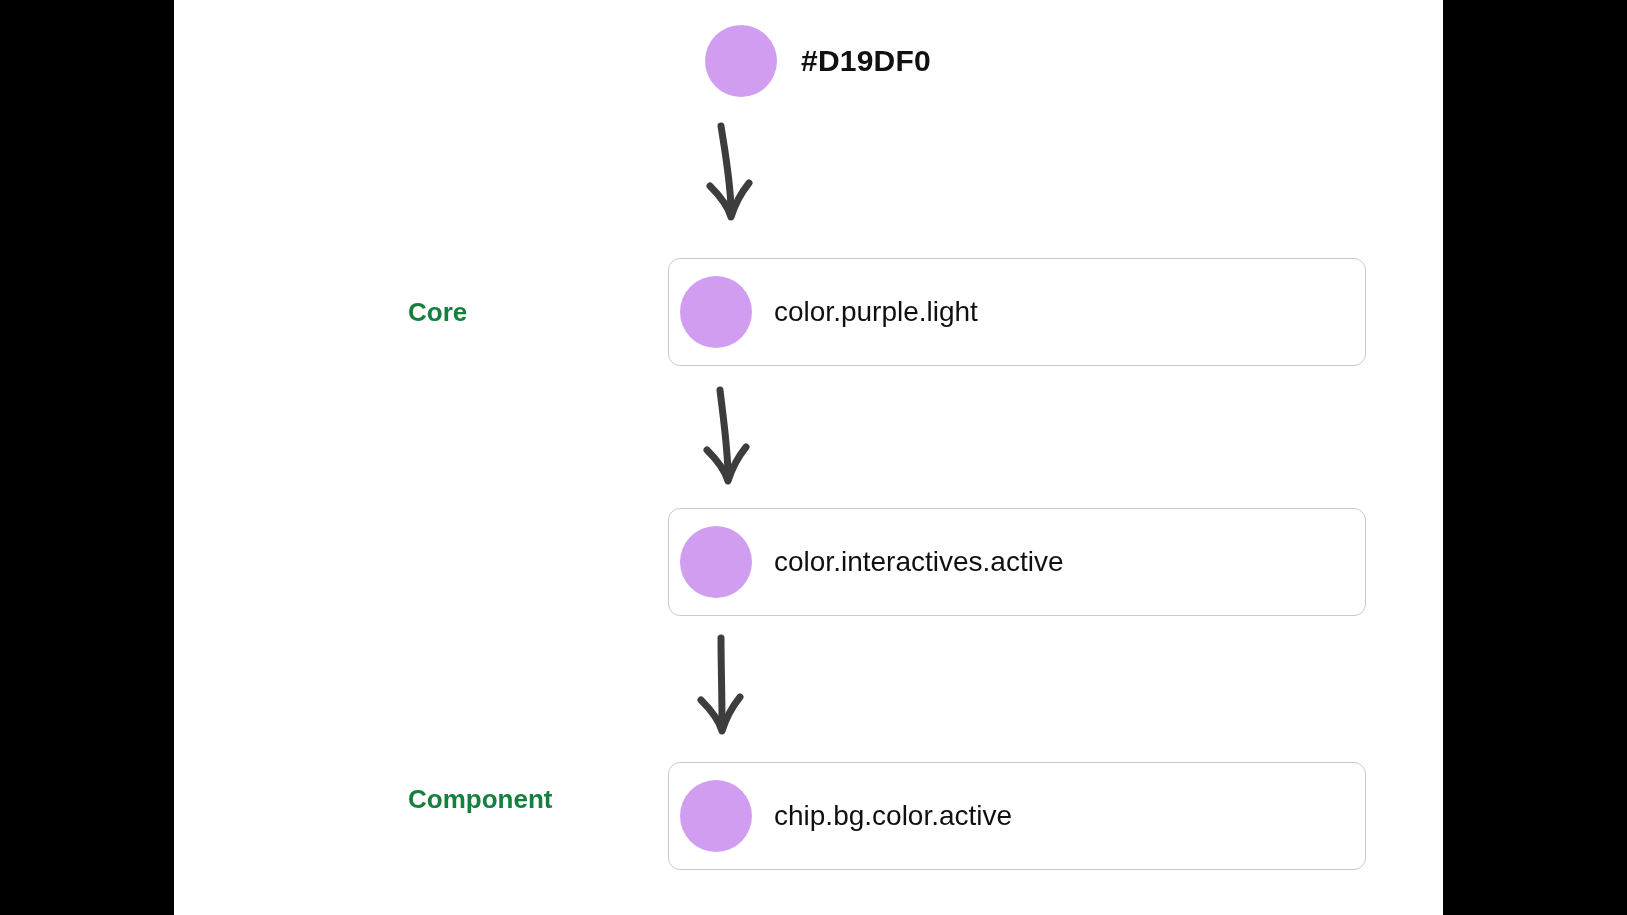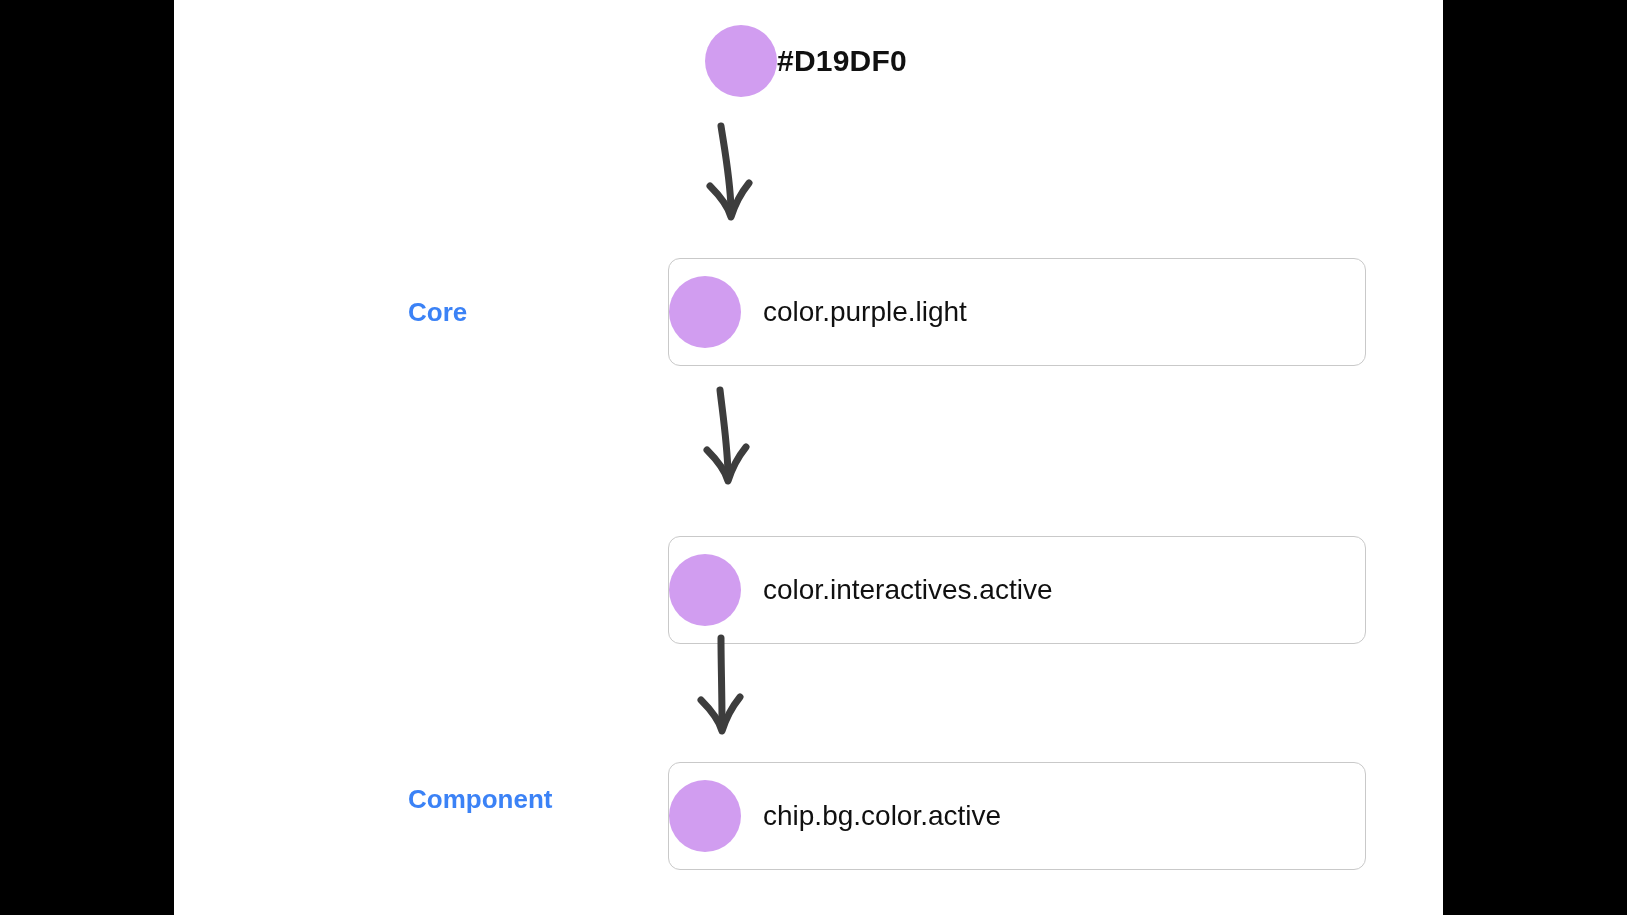--- a/index.html
+++ b/index.html
@@ -42,20 +42,21 @@
     background: #ffffff;
   }
 
   
   .source-row {
     position: absolute;
     left: 531px;           
     top: 25px;
     display: flex;
     align-items: center;
+    gap: 24px;
   }
   .swatch {
     width: 72px;
     height: 72px;
     border-radius: 50%;
     flex: 0 0 auto;
   }
   .hex-label {
     font-size: 30px;
     font-weight: 600;
@@ -77,36 +78,37 @@
 
   .tier-label {
     position: absolute;
     left: 234px;          
     top: 0;
     height: 108px;
     display: flex;
     align-items: center;
     font-size: 26px;
     font-weight: 700;
-    color: #3b82f6;
+    color: #15803d;
     white-space: nowrap;
   }
 
   .token-card {
     position: absolute;
     left: 494px;          
     top: 0;
     width: 698px;
     height: 108px;
     box-sizing: border-box;
     background: #ffffff;
     border: 1px solid #c9c9c9;
     border-radius: 12px;
     display: flex;
     align-items: center;
+    padding-left: 11px;
     gap: 22px;
   }
   .token-name {
     font-size: 28px;
     font-weight: 400;
     color: #101010;
     white-space: nowrap;
   }
 
   
@@ -152,21 +154,21 @@
     </div>
 
     <div class="arrow arrow-2">
       <svg viewBox="0 0 80 110" xmlns="http://www.w3.org/2000/svg">
         <path d="M32 8 C 35 34, 39 60, 40 90" fill="none" stroke="#3d3d3d" stroke-width="7" stroke-linecap="round"></path>
         <path d="M19 68 C 29 78, 37 88, 40 99 C 44 86, 50 75, 58 65" fill="none" stroke="#3d3d3d" stroke-width="7" stroke-linecap="round" stroke-linejoin="round"></path>
       </svg>
     </div>
 
     <div class="token-row semantics">
-      <div class="token-card" style="border-color: rgb(201, 201, 201); margin-top: 28px;">
+      <div class="token-card" style="border-color: rgb(201, 201, 201);">
         <div class="swatch" style="background: rgb(209, 157, 240);"></div>
         <div class="token-name">color.interactives.active</div>
       </div>
     </div>
 
     <div class="arrow arrow-3">
       <svg viewBox="0 0 80 110" xmlns="http://www.w3.org/2000/svg">
         <path d="M36 8 C 36 34, 37 62, 37 92" fill="none" stroke="#3d3d3d" stroke-width="7" stroke-linecap="round"></path>
         <path d="M16 70 C 26 80, 34 90, 37 101 C 41 88, 47 77, 55 67" fill="none" stroke="#3d3d3d" stroke-width="7" stroke-linecap="round" stroke-linejoin="round"></path>
       </svg>

